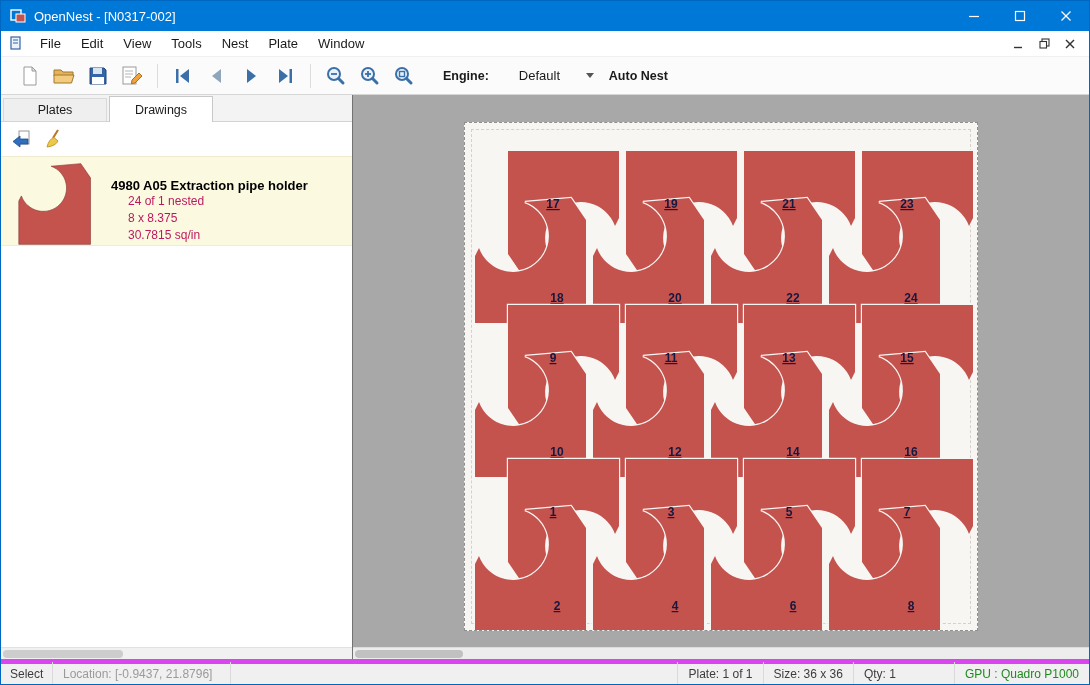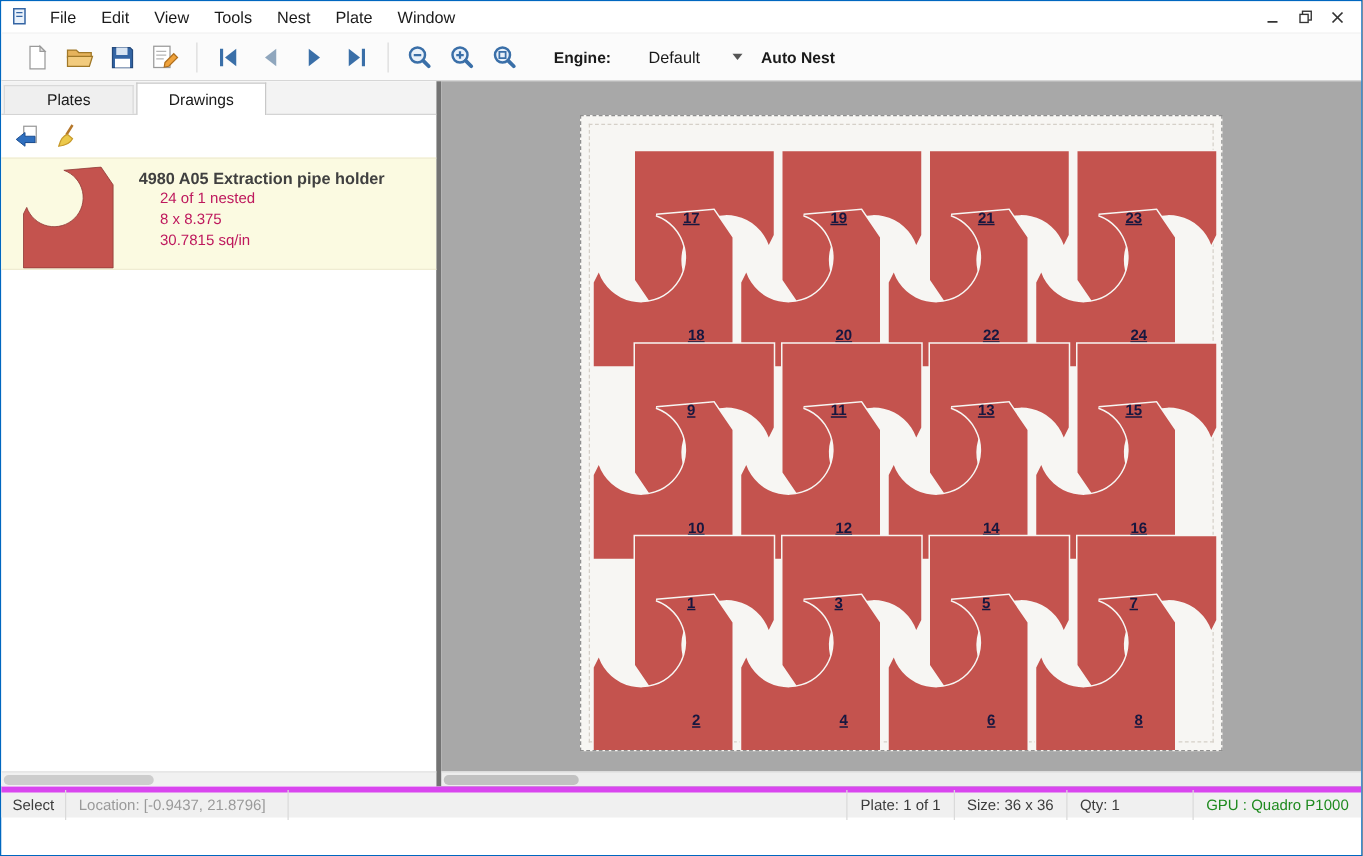--- a/index.html
+++ b/index.html
@@ -24,29 +24,29 @@
   
   .toolbar{height:38px;background:#fbfbfb;border-bottom:1px solid #d6d6d6;display:flex;align-items:center;padding-left:12px;}
   .tb-btn{width:34px;height:32px;display:flex;align-items:center;justify-content:center;border-radius:2px;}
   .tb-sep{width:1px;height:24px;background:#dcdcdc;margin:0 8px;}
   .tb-label{font-size:12.5px;margin:0 4px;font-weight:bold;}
   .tb-label.bold{font-weight:bold;margin-left:22px;}
   .combo{display:flex;align-items:center;min-width:92px;padding:3px 6px;margin-left:20px;}
   .combo .caret{width:0;height:0;border-left:4px solid transparent;border-right:4px solid transparent;border-top:5px solid #555;margin-left:26px;}
   
   .content{display:flex;height:calc(100% - 30px - 26px - 38px - 25px);}
-  .left-panel{position:relative;width:352px;flex:none;background:#ffffff;border-right:4px solid #737373;}
+  .left-panel{position:relative;width:352px;flex:none;background:#ffffff;border-right:1px solid #737373;}
   .tabs{height:27px;display:flex;align-items:flex-end;background:#f3f3f3;border-bottom:1px solid #d4d4d4;}
   .tab{width:104px;text-align:center;font-size:12.5px;line-height:22px;height:23px;background:#efefef;border:1px solid #d9d9d9;border-bottom:none;margin-left:2px;}
   .tab.active{background:#ffffff;height:26px;line-height:26px;margin-bottom:-1px;border-color:#c8c8c8;}
   .mini-toolbar{height:34px;display:flex;align-items:center;gap:6px;padding-left:6px;background:#fff;}
   .mini-btn{width:28px;height:26px;display:flex;align-items:center;justify-content:center;border-radius:2px;}
   .drawing-item{display:flex;align-items:flex-start;background:#fbfae1;border-top:1px solid #efecd2;border-bottom:1px solid #efecd2;padding:4px 8px;height:90px;}
   .drawing-item svg{flex:none;margin:2px 14px 0 2px;}
-  .item-title{font-weight:bold;font-size:13px;color:#404040;margin-top:4px;}
+  .item-title{font-weight:bold;font-size:13px;color:#000000;margin-top:17px;}
   .item-meta{font-size:12px;color:#be185d;line-height:17px;margin-left:17px;}
   .item-meta:first-of-type{margin-top:3px;}
   .hscroll{position:absolute;left:0;right:0;bottom:0;height:12px;background:#f1f1f1;border-top:1px solid #e2e2e2;}
   .hscroll .thumb{position:absolute;left:2px;top:2px;width:120px;height:8px;background:#cdcdcd;border-radius:4px;}
   .canvas{position:relative;flex:1;background:#a8a8a8;overflow:hidden;}
   .canvas .hscroll{background:#ededed;border-top:1px solid #dcdcdc;}
   .canvas .hscroll .thumb{background:#c1c1c1;width:108px;}
   .plate{position:absolute;left:111px;top:27px;width:514px;height:509px;background:#f7f6f3;border:1px dashed #8f8f8f;}
   .plate-dash{position:absolute;inset:6px;border:1px dashed #d5d0c8;pointer-events:none;}
   #nest-svg{position:absolute;left:0;top:0;}
@@ -59,20 +59,47 @@
   .st.loc{width:178px;color:#9a9a9a;border-right:1px solid #dadada;}
   .spacer{flex:1;}
   .st.r{border-left:1px solid #dadada;}
   .st.gpu{color:#1f8a1f;margin-left:48px;}
 </style>
 </head>
 <body>
 
 <div class="window">
 
+  <div class="titlebar">
+    <span class="app-icon">
+      <svg width="16" height="16" viewBox="0 0 16 16">
+        <rect x="1" y="2" width="10" height="10" fill="none" stroke="#ffffff" stroke-width="1.4"></rect>
+        <rect x="6" y="6" width="9" height="8" fill="#c4534e" stroke="#ffffff" stroke-width="1"></rect>
+      </svg>
+    </span>
+    <span class="title">OpenNest - [N0317-002]</span>
+    <div class="win-controls">
+      <div class="win-btn">
+        <svg width="12" height="12" viewBox="0 0 12 12">
+            <line x1="1" y1="6.5" x2="11" y2="6.5" stroke="#fff" stroke-width="1.2"></line>
+          </svg>
+      </div>
+      <div class="win-btn">
+        <svg width="12" height="12" viewBox="0 0 12 12">
+            <rect x="1.5" y="1.5" width="9" height="9" fill="none" stroke="#fff" stroke-width="1.2"></rect>
+          </svg>
+      </div>
+      <div class="win-btn">
+        <svg width="12" height="12" viewBox="0 0 12 12">
+            <line x1="1.5" y1="1.5" x2="10.5" y2="10.5" stroke="#fff" stroke-width="1.3"></line>
+            <line x1="10.5" y1="1.5" x2="1.5" y2="10.5" stroke="#fff" stroke-width="1.3"></line>
+          </svg>
+      </div>
+    </div>
+  </div>
 
   <div class="menubar">
     <span class="mdi-doc">
       <svg width="15" height="15" viewBox="0 0 15 15">
           <rect x="2" y="1" width="9" height="12" fill="#eaf2fb" stroke="#3465a4" stroke-width="1.2"></rect>
           <line x1="4" y1="4" x2="9" y2="4" stroke="#3465a4"></line>
           <line x1="4" y1="7" x2="9" y2="7" stroke="#3465a4"></line>
         </svg>
     </span>
     <span class="menu-item">File</span>

